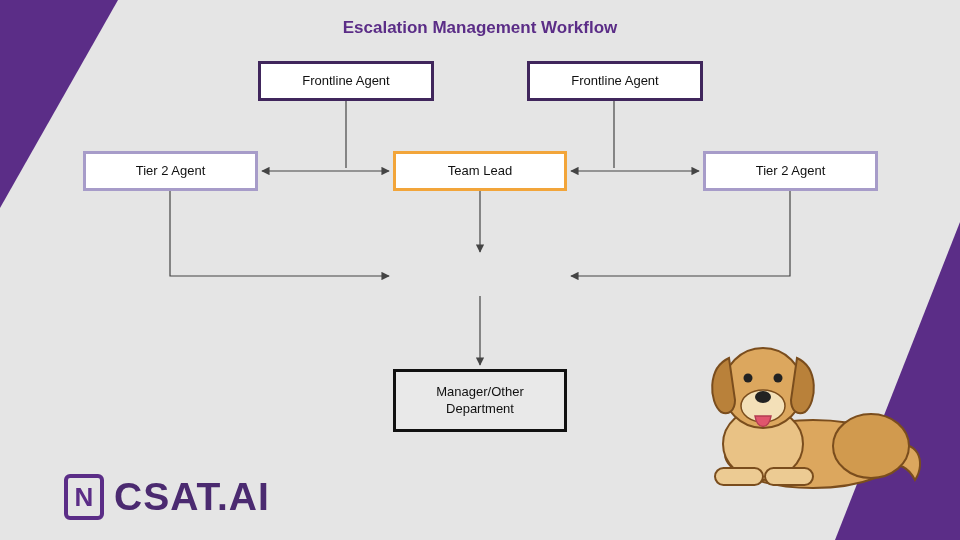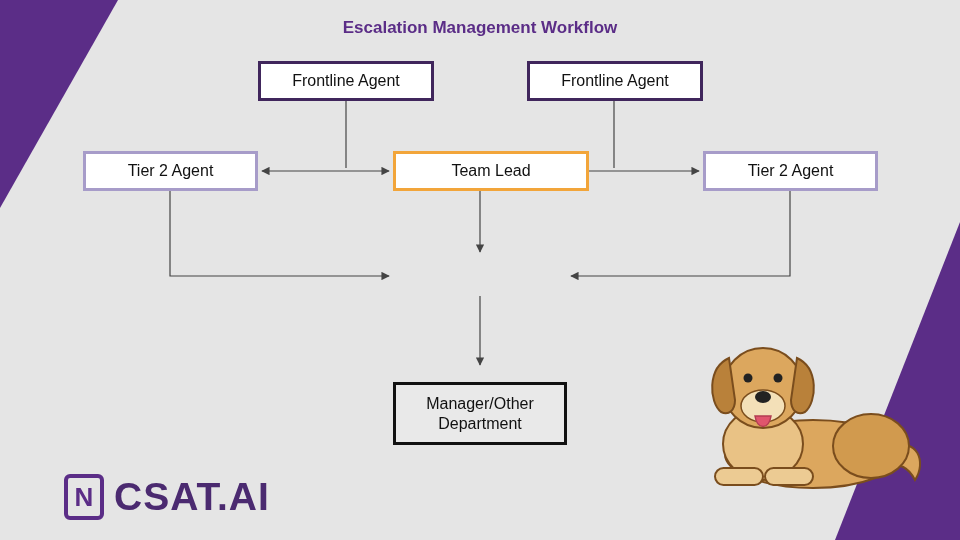--- a/index.html
+++ b/index.html
@@ -9,28 +9,28 @@
   }
   .corner{position:absolute;background:var(--purple);z-index:1;}
   .corner.tl{left:0;top:0;width:118px;height:208px;clip-path:polygon(0 0,100% 0,0 100%);}
   .corner.br{right:0;bottom:0;width:125px;height:318px;clip-path:polygon(100% 0,100% 100%,0 100%);}
   .title{
     position:absolute;top:18px;left:0;width:100%;text-align:center;
     font-size:17px;font-weight:bold;color:var(--purple);z-index:3;
   }
   .node{
     position:absolute;box-sizing:border-box;display:flex;align-items:center;justify-content:center;
-    background:#fff;border:3px solid #333;color:#111;font-size:16px;text-align:center;
+    background:#fff;border:3px solid #333;color:#111;font-size:13px;text-align:center;
     z-index:3;line-height:1.25;padding:13px 6px;
   }
   .node.frontline{border-color:var(--darkPurple);}
   .node.tier2{border-color:var(--lightPurple);align-items:center;}
   .node.teamlead{border-color:var(--orange);}
   .node.expert{border-color:var(--cyan);}
-  .node.manager{border-color:#111;background:var(--managerFill);margin-top:13px;}
+  .node.manager{border-color:#111;background:var(--managerFill);}
   .connectors{position:absolute;left:0;top:0;width:960px;height:540px;z-index:2;pointer-events:none;}
   .logo{
     position:absolute;left:64px;top:474px;display:flex;align-items:center;gap:10px;z-index:3;
   }
   .logo-mark{
     box-sizing:border-box;width:40px;height:46px;border:4px solid var(--purple);border-radius:6px;
     display:flex;align-items:center;justify-content:center;
     font-weight:bold;font-size:26px;color:var(--purple);
   }
   .logo-text{font-size:39px;font-weight:bold;color:var(--logoText);letter-spacing:1px;}
@@ -69,21 +69,21 @@
   </div>
 
   <div class="node frontline" style="left:527px;top:61px;width:176px;height:40px;">
     <span>Frontline Agent</span>
   </div>
 
   <div class="node tier2" style="left:83px;top:151px;width:175px;height:40px;">
     <span>Tier 2 Agent</span>
   </div>
 
-  <div class="node teamlead" style="left:393px;top:151px;width:196px;height:40px;">
+  <div class="node teamlead" style="left:393px;top:151px;width:174px;height:40px;">
     <span>Team Lead</span>
   </div>
 
   <div class="node tier2" style="left:703px;top:151px;width:175px;height:40px;">
     <span>Tier 2 Agent</span>
   </div>
 
 
   <div class="node manager" style="left:393px;top:369px;width:174px;height:63px;">
     <span>Manager/Other Department</span>

